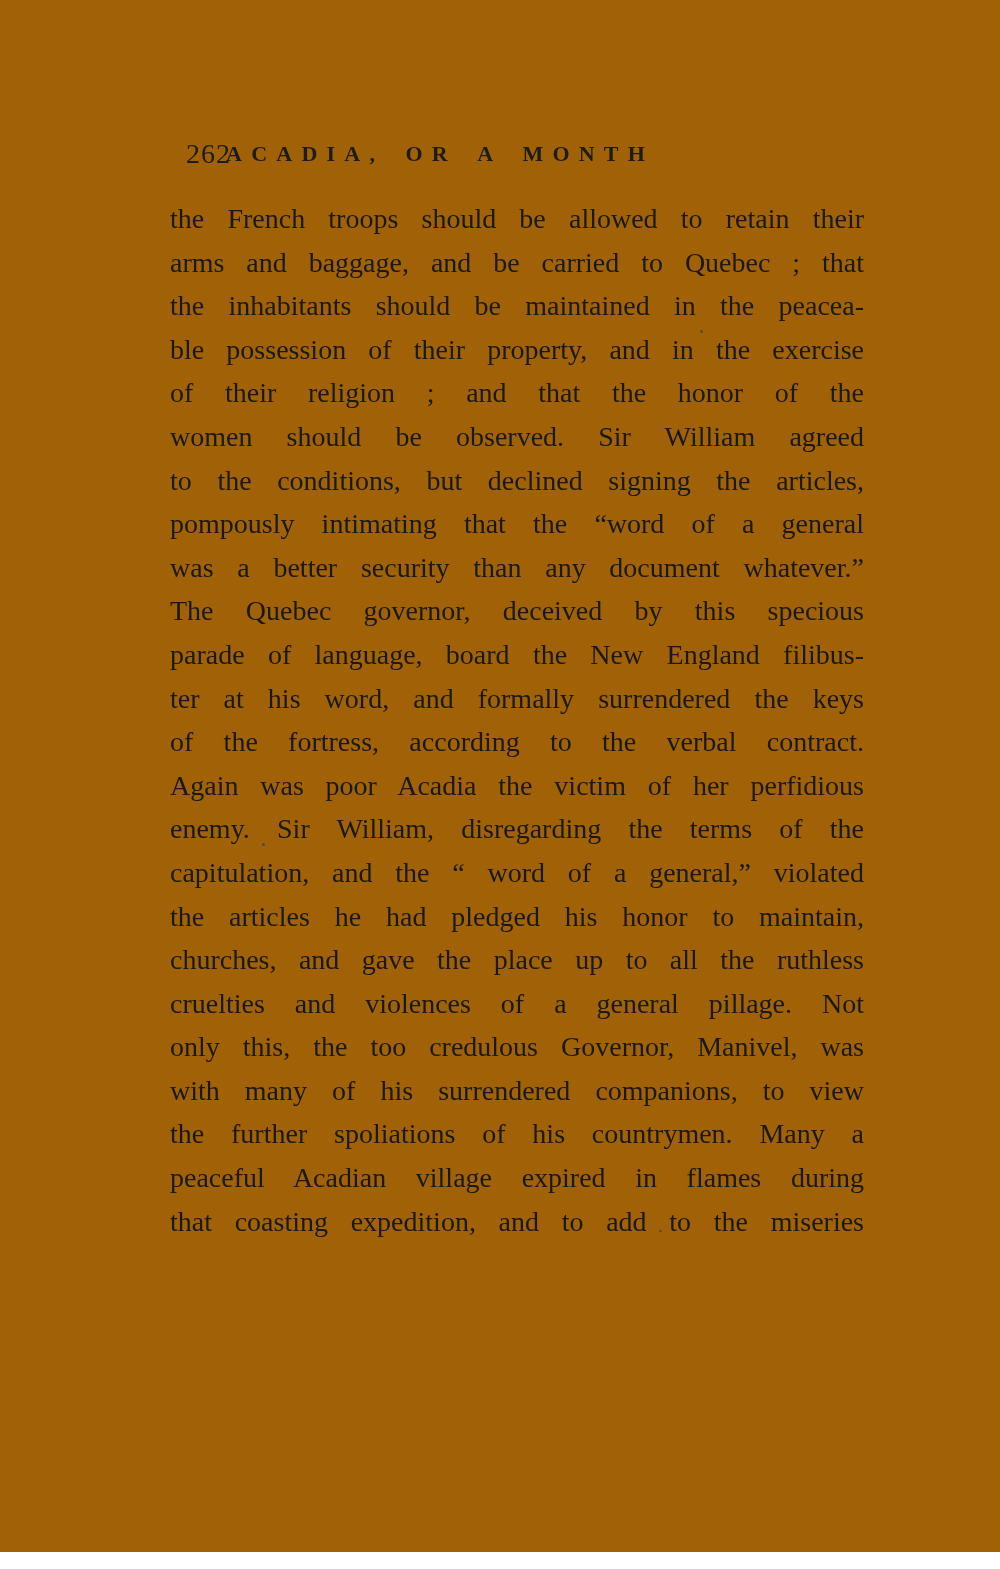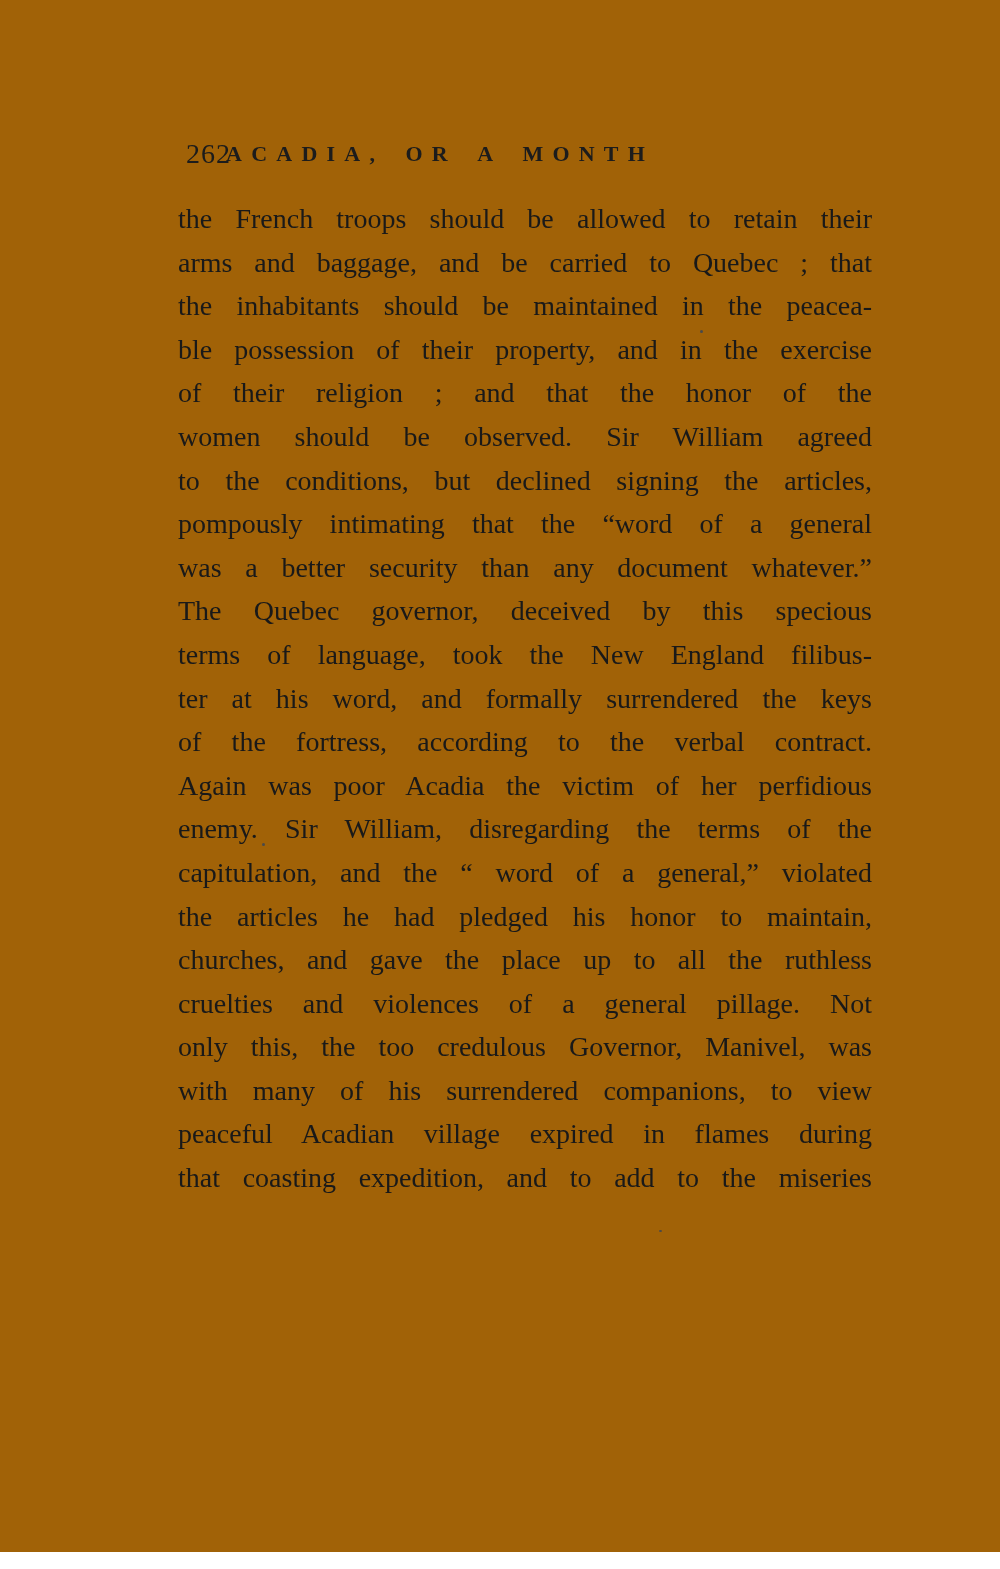--- a/index.html
+++ b/index.html
@@ -39,21 +39,21 @@
     text-align: left;
     font-size: 22px;
     font-weight: bold;
     letter-spacing: 0.42em;
     word-spacing: 0.30em;
     color: #1c1c1c;
     white-space: nowrap;
   }
   .page-body {
     position: absolute;
-    left: 178px;
+    left: 170px;
     top: 197px;
     width: 694px;
     font-size: 28px;
     line-height: 43.6px;
     color: #191919;
   }
   .text-line {
     text-align: justify;
     text-align-last: justify;
     height: 43.6px;
@@ -82,31 +82,32 @@
     <div class="text-line">the French troops should be allowed to retain their</div>
     <div class="text-line">arms and baggage, and be carried to Quebec ; that</div>
     <div class="text-line">the inhabitants should be maintained in the peacea-</div>
     <div class="text-line">ble possession of their property, and in the exercise</div>
     <div class="text-line">of their religion ; and that the honor of the</div>
     <div class="text-line">women should be observed.  Sir William agreed</div>
     <div class="text-line">to the conditions, but declined signing the articles,</div>
     <div class="text-line">pompously intimating that the “word of a general</div>
     <div class="text-line">was a better security than any document whatever.”</div>
     <div class="text-line">The Quebec governor, deceived by this specious</div>
-    <div class="text-line">terms of language, took the New England filibus-</div>
+    <div class="text-line">parade of language, board the New England filibus-</div>
     <div class="text-line">ter at his word, and formally surrendered the keys</div>
     <div class="text-line">of the fortress, according to the verbal contract.</div>
     <div class="text-line">Again was poor Acadia the victim of her perfidious</div>
     <div class="text-line">enemy.  Sir William, disregarding the terms of the</div>
     <div class="text-line">capitulation, and the “ word of a general,” violated</div>
     <div class="text-line">the articles he had pledged his honor to maintain,</div>
     <div class="text-line">churches, and gave the place up to all the ruthless</div>
     <div class="text-line">cruelties and violences of a general pillage.  Not</div>
     <div class="text-line">only this, the too credulous Governor, Manivel, was</div>
     <div class="text-line">with many of his surrendered companions, to view</div>
+    <div class="text-line">the further spoliations of his countrymen.  Many a</div>
     <div class="text-line">peaceful Acadian village expired in flames during</div>
     <div class="text-line">that coasting expedition, and to add to the miseries</div>
   </div>
 
   <div class="ink-speck speck-1"></div>
   <div class="ink-speck speck-2"></div>
   <div class="ink-speck speck-3"></div>
 
 </div>
 

